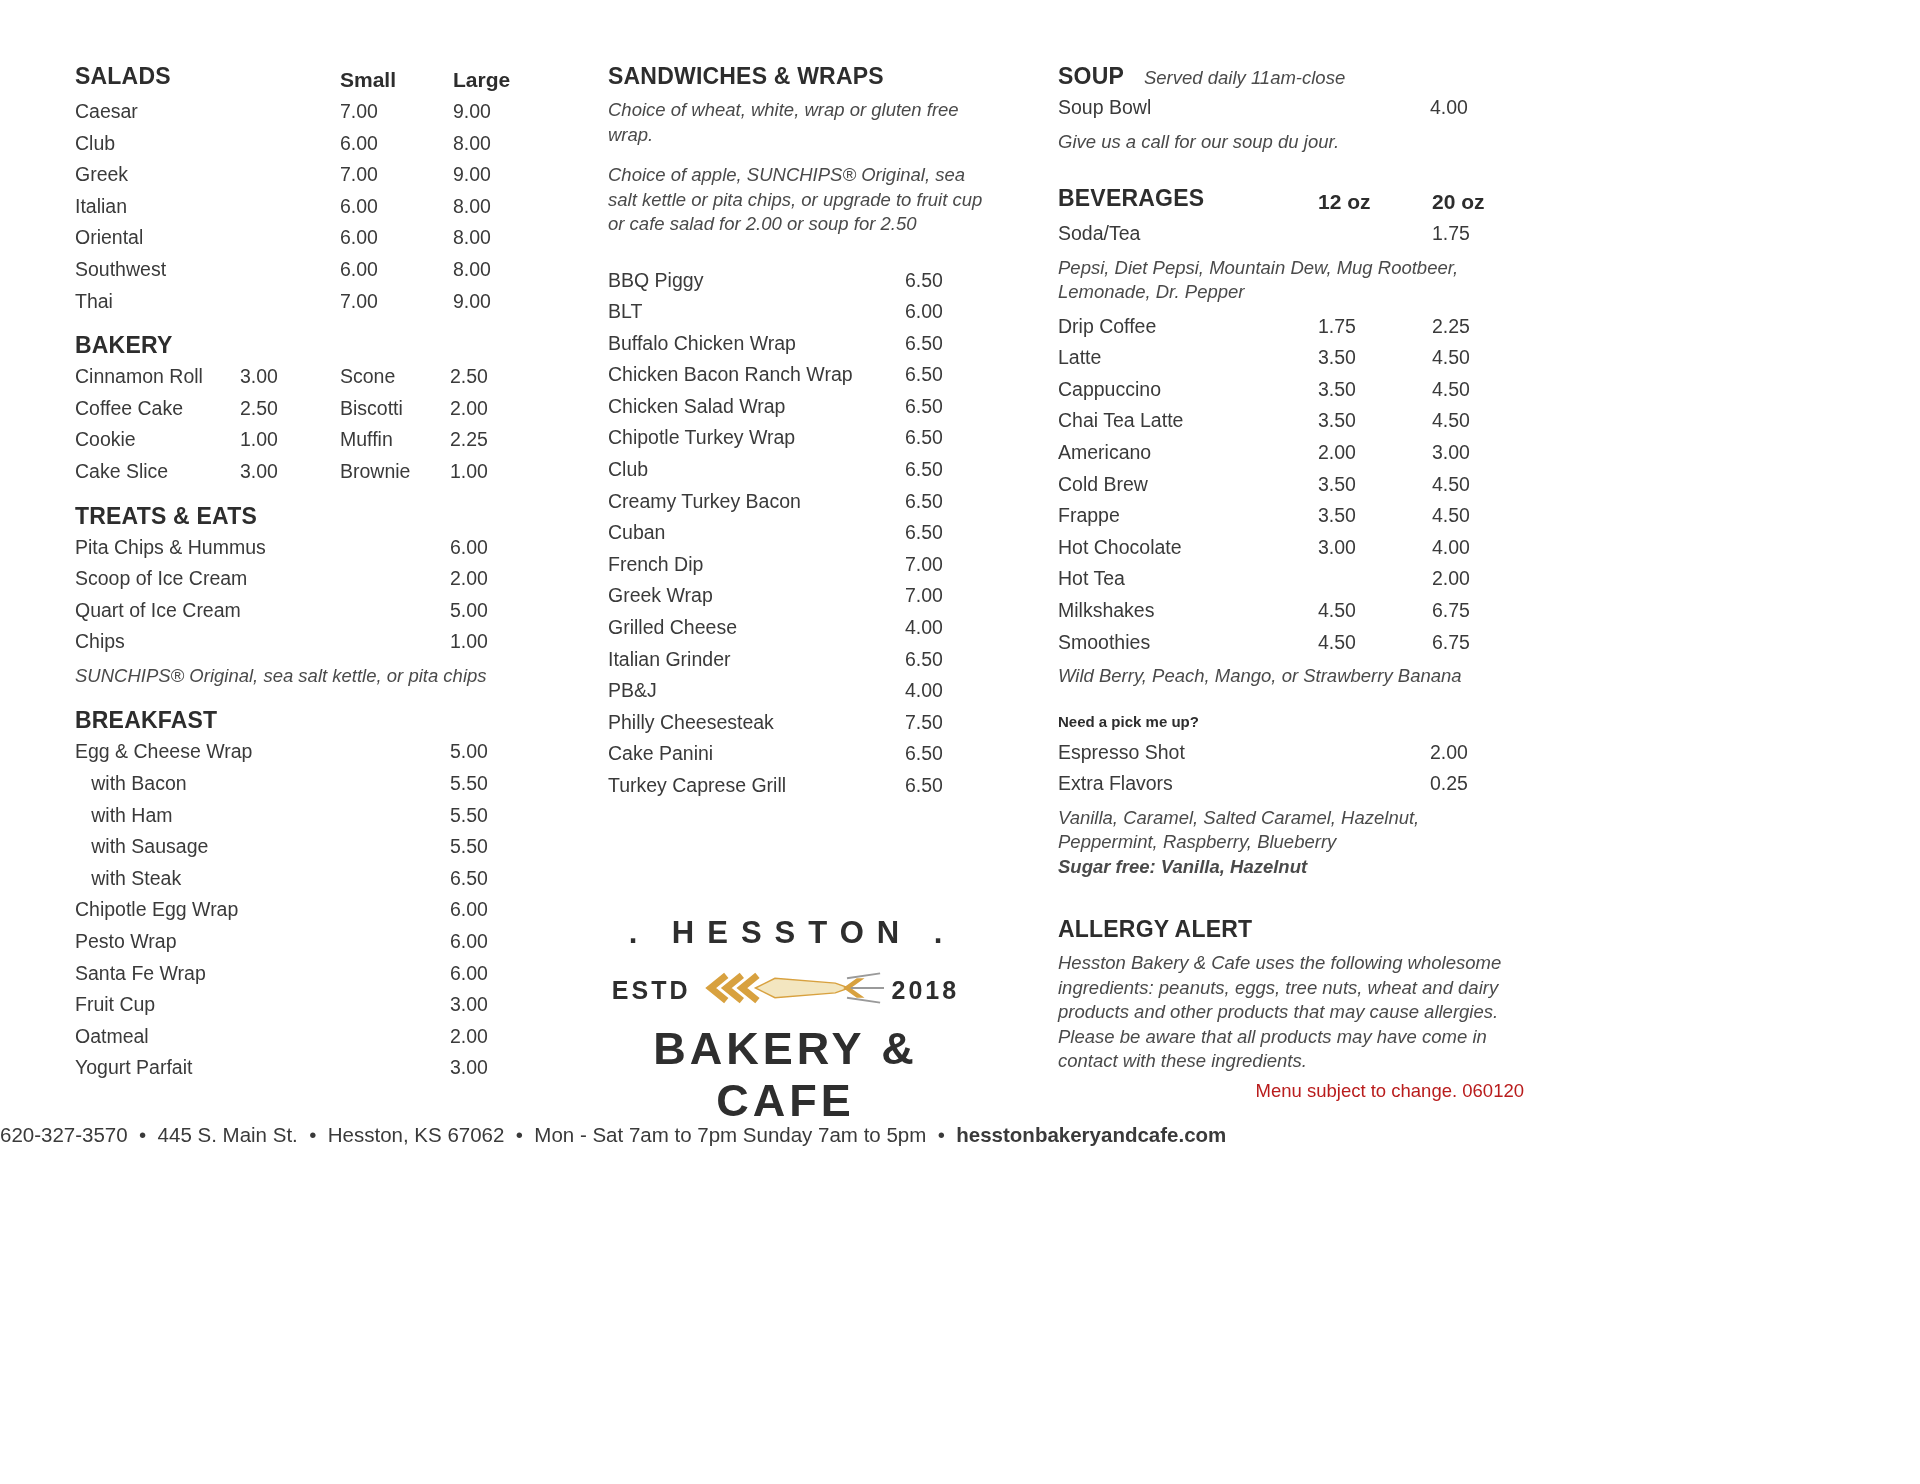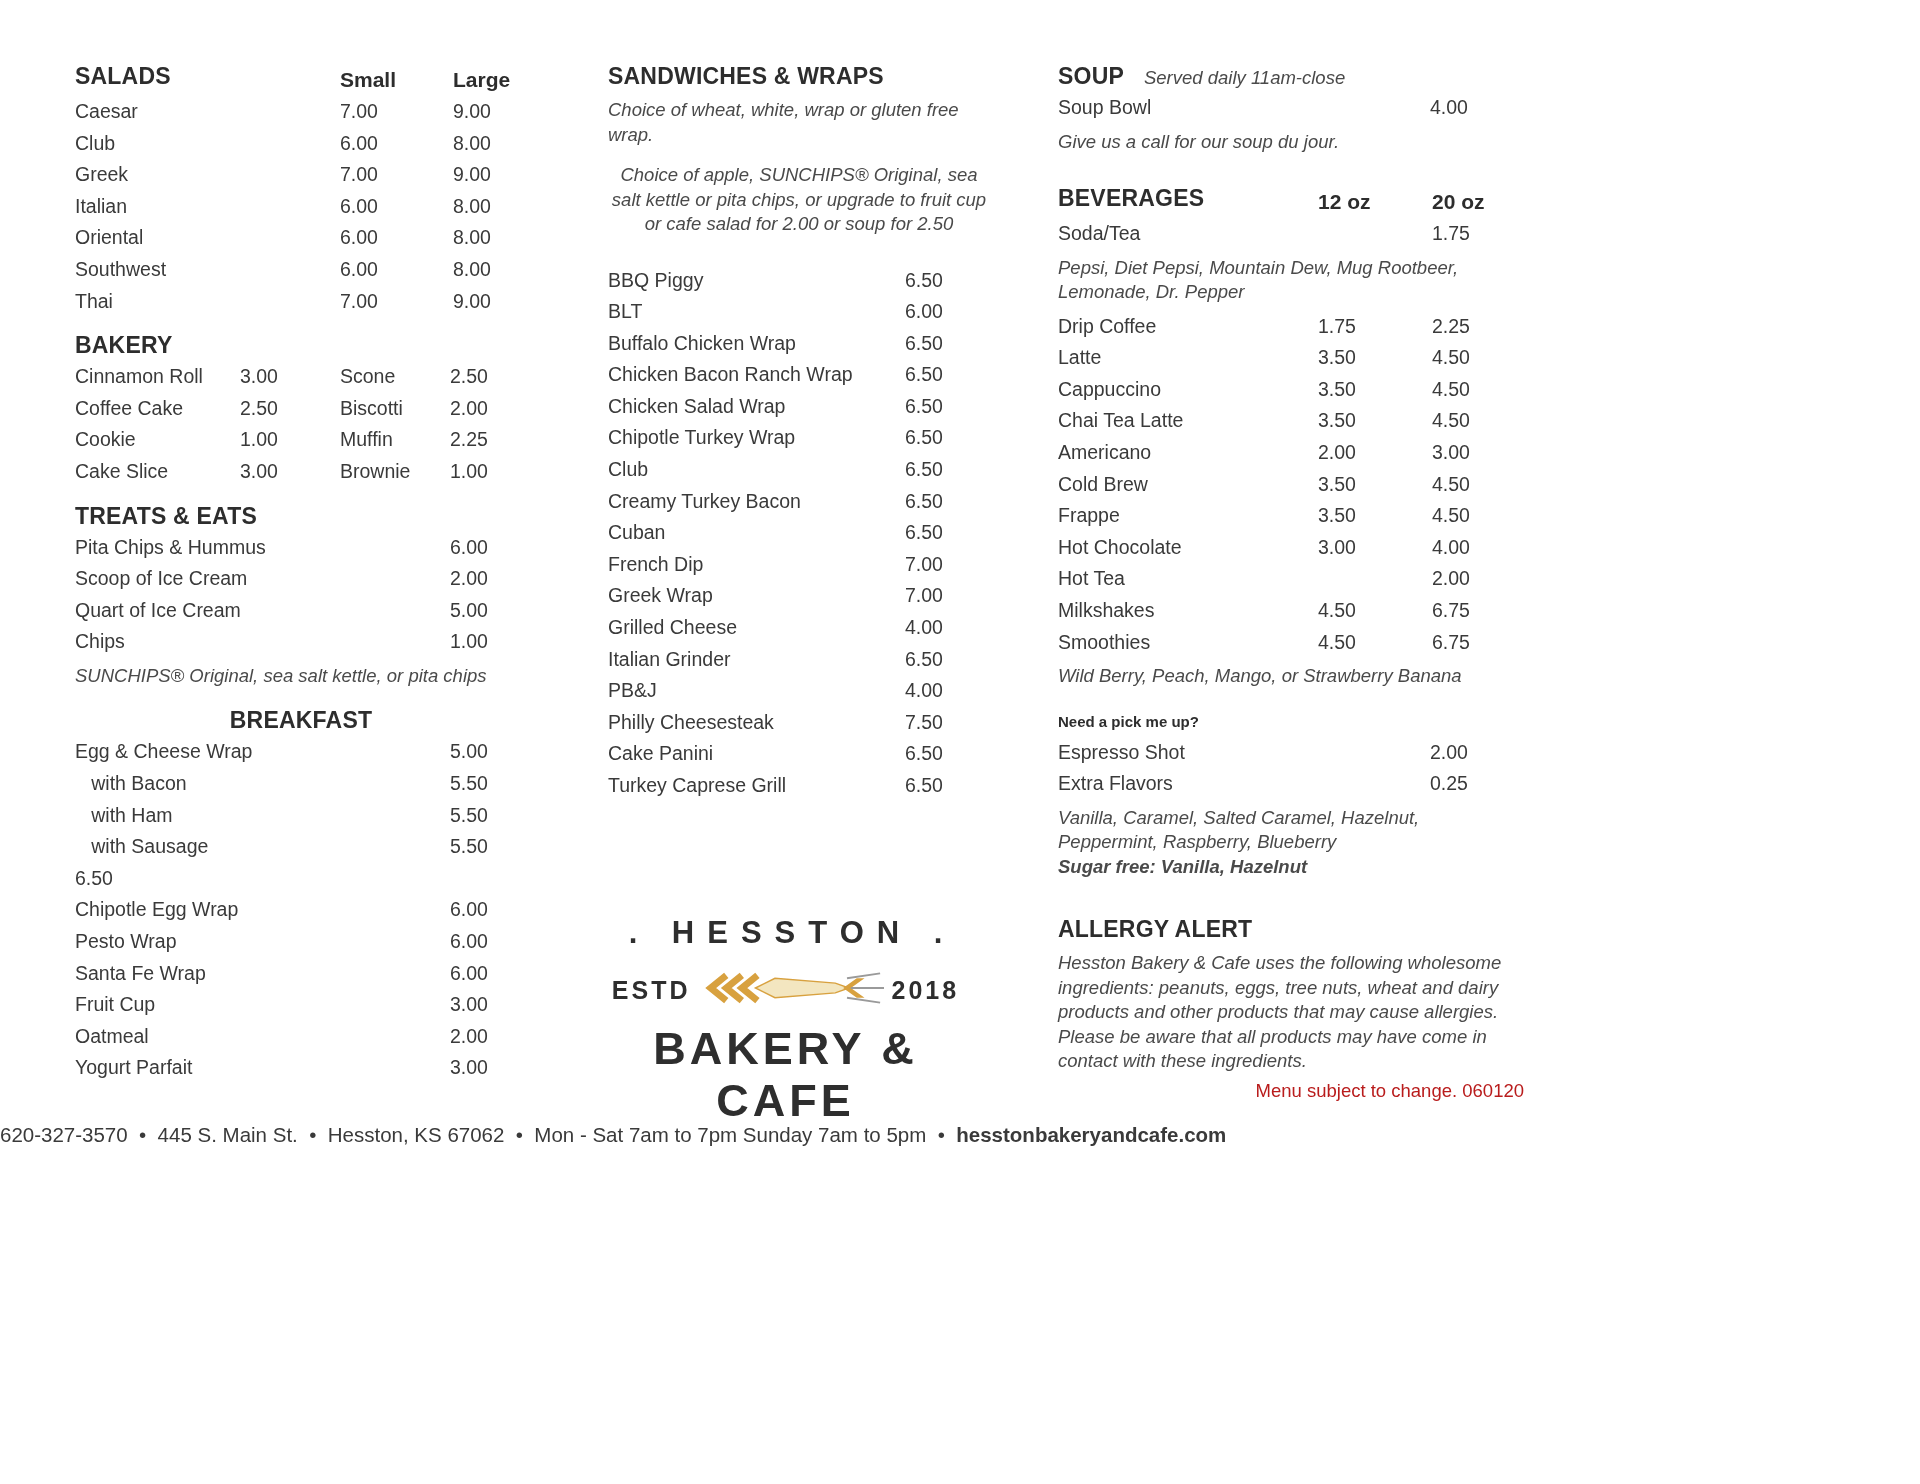--- a/index.html
+++ b/index.html
@@ -20,21 +20,21 @@
 
   .salad-grid  { grid-template-columns:265px 113px 1fr; }
   .bakery-grid { grid-template-columns:165px 100px 110px 1fr; }
   .single-grid { grid-template-columns:375px 1fr; }
   .sand-grid   { grid-template-columns:297px 1fr; }
   .bev-grid    { grid-template-columns:260px 114px 1fr; }
   .soup-grid   { grid-template-columns:372px 1fr; }
 
   .note { font-style:italic; font-size:18.5px; line-height:24.5px; color:#4a4a4a; margin-top:6px; }
   .mt-sec   { margin-top:12px; }
-  .mt-sec2  { margin-top:16px;text-align:center; }
+  .mt-sec2  { margin-top:16px; }
   .mt-list  { margin-top:28px; }
   .mt-big   { margin-top:34px; }
 
   .soup-head { display:flex; align-items:baseline; gap:20px; }
   .soup-head .note { margin-top:0; }
 
   .change-note { font-size:18.5px; color:#b91c1c; text-align:right; margin-top:6px; font-style:normal; }
 
   .footer { position:absolute; top:1120px; left:0; width:1920px; font-size:20.5px; line-height:30px; color:#3a3a3a; }
   .footer .site { font-weight:700; }
@@ -176,20 +176,21 @@
           <span>&nbsp;&nbsp;&nbsp;with Ham</span>
           <span>5.50</span>
         </div>
 
         <div class="row single-grid">
           <span>&nbsp;&nbsp;&nbsp;with Sausage</span>
           <span>5.50</span>
         </div>
 
         <div class="row single-grid">
+          <span>&nbsp;&nbsp;&nbsp;with Steak</span>
           <span>6.50</span>
         </div>
 
         <div class="row single-grid">
           <span>Chipotle Egg Wrap</span>
           <span>6.00</span>
         </div>
 
         <div class="row single-grid">
           <span>Pesto Wrap</span>

